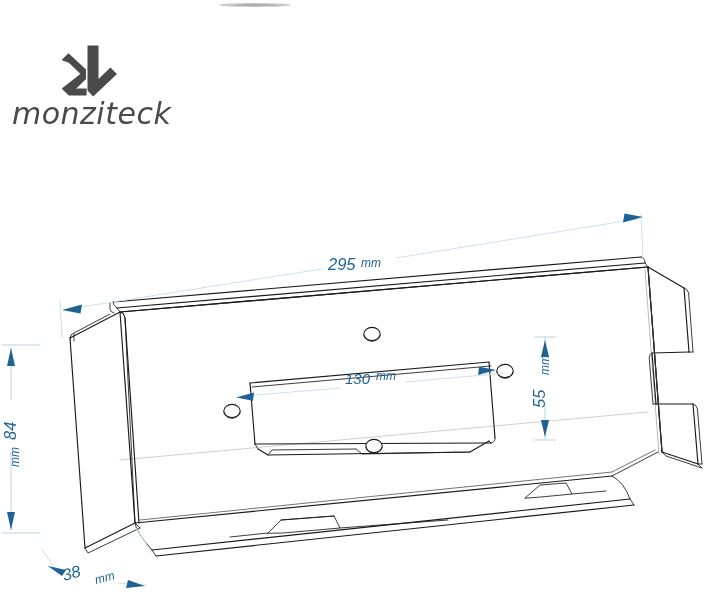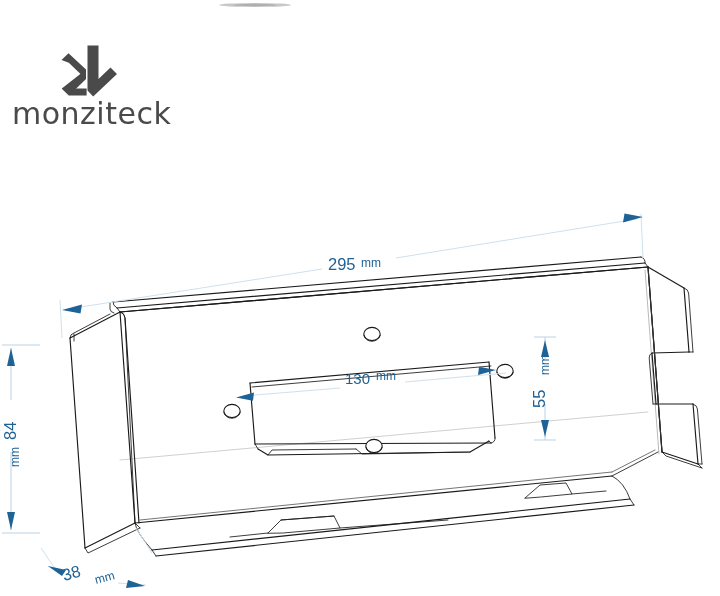--- a/index.html
+++ b/index.html
@@ -2,21 +2,21 @@
 <html><head>
 <meta charset="utf-8">
 <style>
   html,body{margin:0;padding:0;background:#ffffff;}
   body{
     width:720px;height:596px;
     font-family:"Liberation Sans", sans-serif;
     position:relative;overflow:hidden;
     -webkit-font-smoothing:antialiased;
   }
-  #stage{position:absolute;inset:0;width:720px;height:596px;}
+  #stage{position:absolute;inset:0;width:720px;height:596px;font-style:italic;}
   svg{display:block;}
   .brandtext{
     font-family:"DejaVu Sans", sans-serif;
     font-size:30px;
     letter-spacing:0.5px;
     fill:#4a4a4a;
   }
   .dimtext{
     font-family:"Liberation Sans", sans-serif;
     fill:#1f6296;

